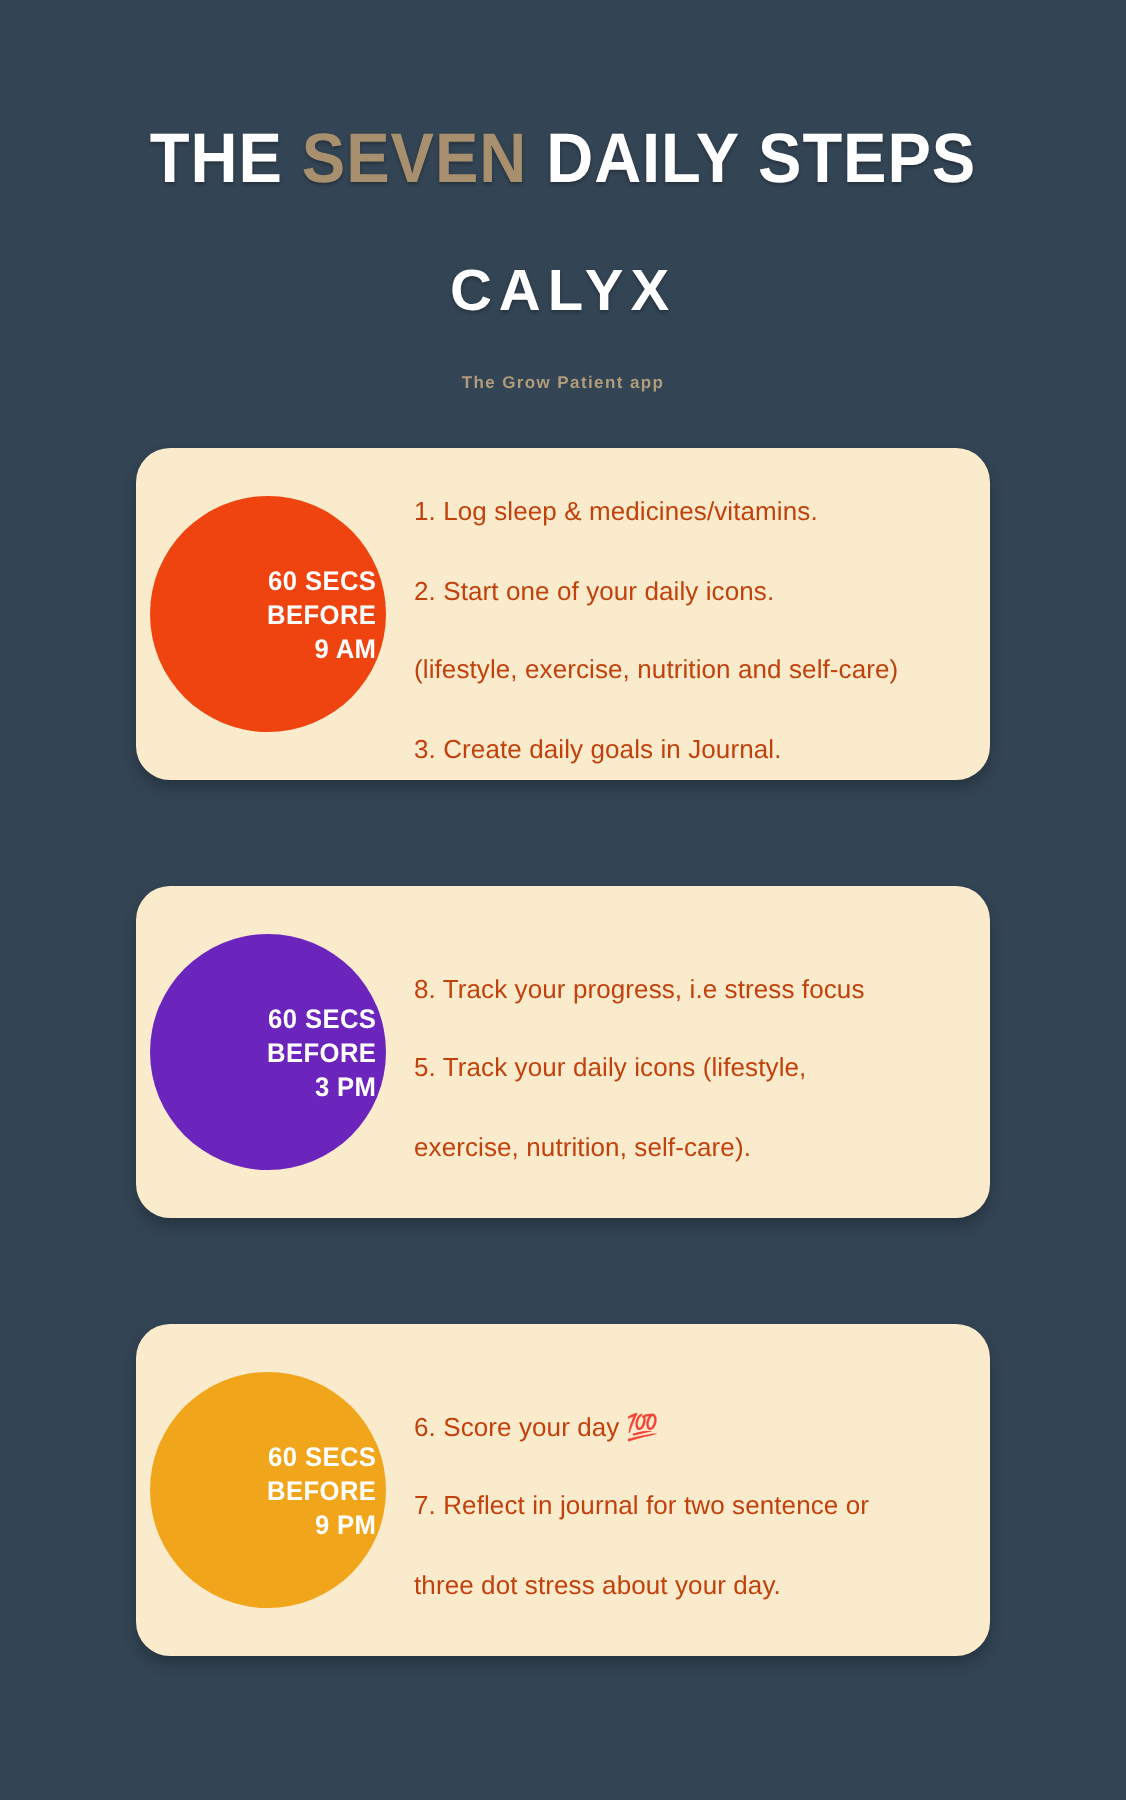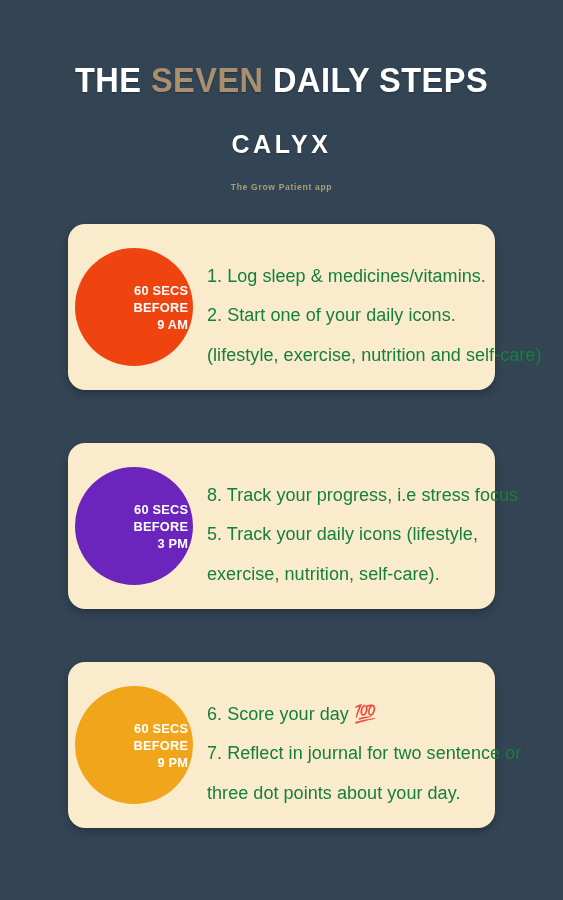--- a/index.html
+++ b/index.html
@@ -38,21 +38,21 @@
     color:#FFFFFF;
     transform:scaleX(0.93);
     text-shadow:0 1px 2px rgba(0,0,0,0.30);
     white-space:nowrap;
   }
   .poster-title .accent { color:#A8906F; }
 
   .brand-block { margin-top:33px; }
 
   .brand-name {
-    font-size:25px;
+    font-size:29px;
     font-weight:bold;
     letter-spacing:3.5px;
     color:#FFFFFF;
     line-height:1;
     text-shadow:0 1px 2px rgba(0,0,0,0.28);
   }
 
   .brand-tagline {
     margin-top:25px;
     font-size:8.5px;
@@ -106,23 +106,23 @@
     white-space:nowrap;
   }
 
   .steps-list {
     position:absolute;
     left:139px;
     right:14px;
   }
 
   .step-line {
-    font-size:18px;
+    font-size:13px;
     line-height:22.5px;
-    color:#15803d;
+    color:#c2410c;
     letter-spacing:0.05px;
     white-space:nowrap;
     margin-top:17px;
   }
 </style>
 </head>
 <body>
 
 <div class="poster">
 
@@ -139,20 +139,21 @@
       <div class="step-card">
         <div class="time-badge" style="background: rgb(239, 68, 16);">
           <div class="badge-line">60 SECS</div>
           <div class="badge-line">BEFORE</div>
           <div class="badge-line">9 AM</div>
         </div>
         <div class="steps-list">
           <div class="step-line">1. Log sleep &amp; medicines/vitamins.</div>
           <div class="step-line">2. Start one of your daily icons.</div>
           <div class="step-line">(lifestyle, exercise, nutrition and self-care)</div>
+          <div class="step-line">3. Create daily goals in Journal.</div>
         </div>
       </div>
       <div class="step-card">
         <div class="time-badge" style="background: rgb(107, 37, 188);">
           <div class="badge-line">60 SECS</div>
           <div class="badge-line">BEFORE</div>
           <div class="badge-line">3 PM</div>
         </div>
         <div class="steps-list">
           <div class="step-line">8. Track your progress, i.e stress focus</div>
@@ -162,18 +163,18 @@
       </div>
       <div class="step-card">
         <div class="time-badge" style="background: rgb(240, 165, 26);">
           <div class="badge-line">60 SECS</div>
           <div class="badge-line">BEFORE</div>
           <div class="badge-line">9 PM</div>
         </div>
         <div class="steps-list">
           <div class="step-line">6. Score your day 💯</div>
           <div class="step-line">7. Reflect in journal for two sentence or</div>
-          <div class="step-line">three dot points about your day.</div>
+          <div class="step-line">three dot stress about your day.</div>
         </div>
       </div>
     </div>
 
 </div>
 
 </body></html>

